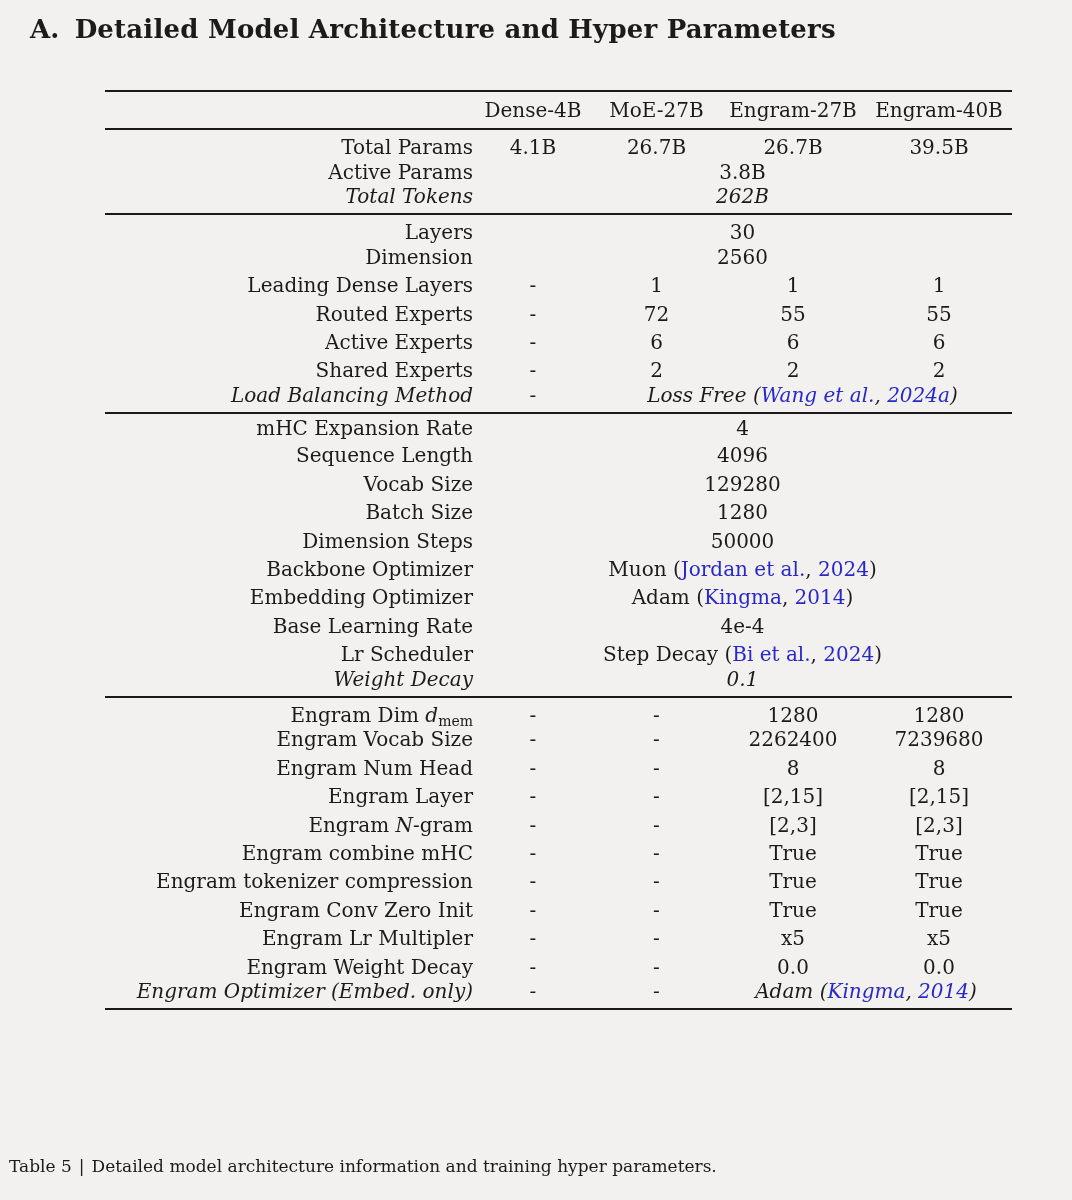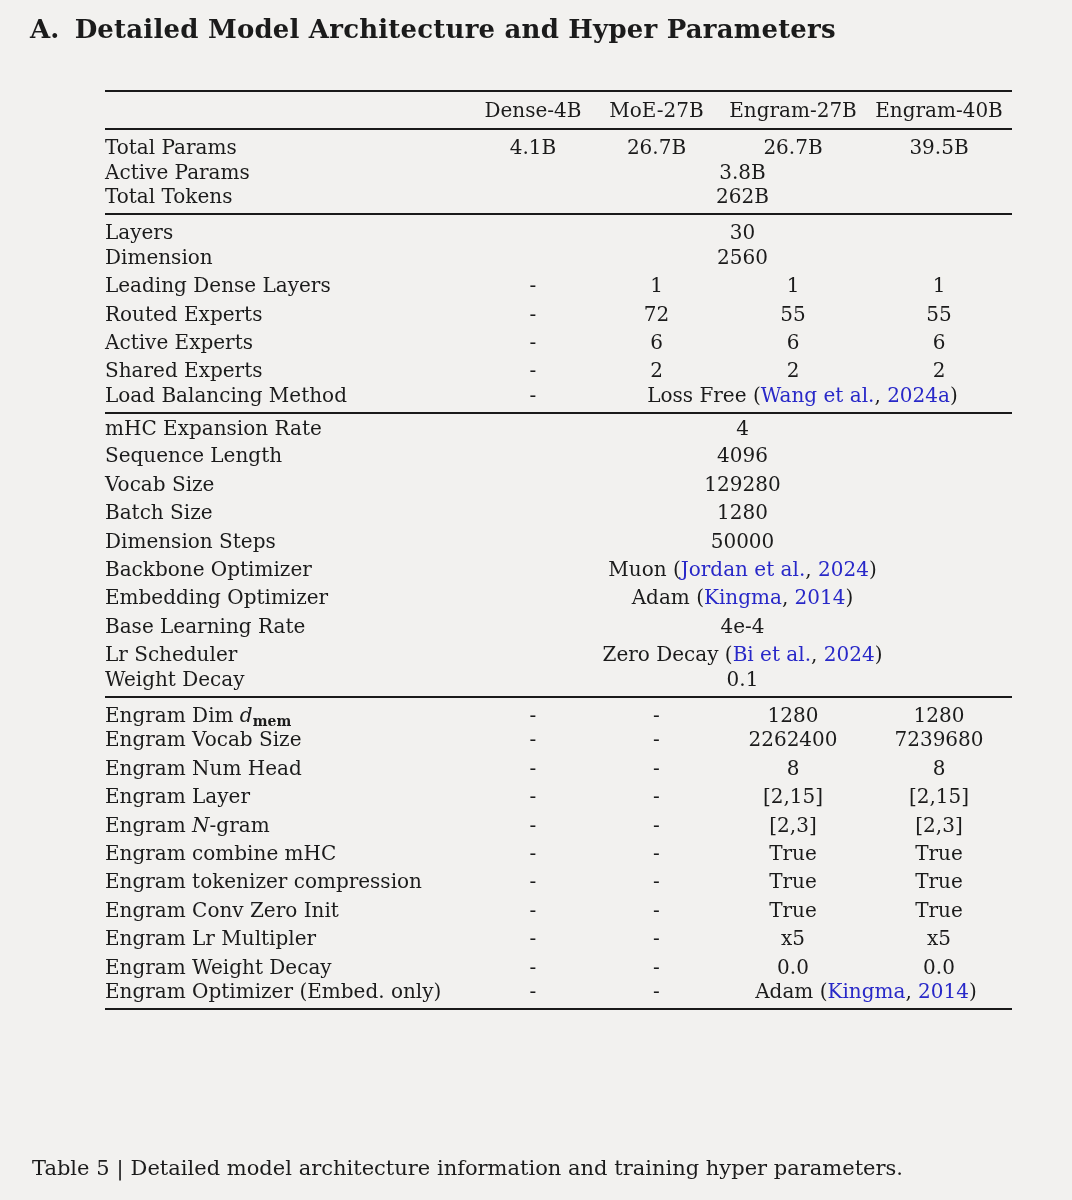--- a/index.html
+++ b/index.html
@@ -52,40 +52,39 @@
   .arch-table tbody { border-bottom: 2px solid var(--rule); }
   .arch-table tbody:last-of-type { border-bottom: 2.5px solid var(--rule); }
   .arch-table td {
     height: 28.4px;
     padding: 0;
     vertical-align: middle;
     white-space: nowrap;
     line-height: 1;
   }
   .arch-table tr.first-row td { padding-top: 7px; }
-  .arch-table tr.last-row td { padding-bottom: 7px; }
-  .arch-table td.label { text-align: left; }
+  .arch-table tr.last-row td { padding-bottom: 7px; font-style: italic; }
+  .arch-table td.label { text-align: right; }
   .arch-table td.val { text-align: center; }
   .arch-table sub {
     font-size: 70%;
     vertical-align: baseline;
     position: relative;
     top: 0.25em;
-    font-weight: bold;
   }
   .it { font-style: italic; }
   a.cite {
     color: var(--link);
     text-decoration: none;
     cursor: pointer;
   }
   .caption {
     position: absolute;
-    left: 32px; top: 1156px;
-    font-size: 21px;
+    left: 9px; top: 1156px;
+    font-size: 17px;
     white-space: nowrap;
   }
   .caption .sep { margin: 0 7px; }
 </style>
 </head>
 <body>
 
 <div class="page">
 
   <div class="heading">
@@ -197,21 +196,21 @@
         <tr>
           <td class="label"><span>Embedding Optimizer</span></td>
           <td class="val" colspan="4"><span>Adam (</span><a class="cite">Kingma</a><span>, </span><a class="cite">2014</a><span>)</span></td>
         </tr>
         <tr>
           <td class="label"><span>Base Learning Rate</span></td>
           <td class="val" colspan="4"><span>4e-4</span></td>
         </tr>
         <tr>
           <td class="label"><span>Lr Scheduler</span></td>
-          <td class="val" colspan="4"><span>Zero Decay (</span><a class="cite">Bi et al.</a><span>, </span><a class="cite">2024</a><span>)</span></td>
+          <td class="val" colspan="4"><span>Step Decay (</span><a class="cite">Bi et al.</a><span>, </span><a class="cite">2024</a><span>)</span></td>
         </tr>
         <tr class="last-row">
           <td class="label"><span>Weight Decay</span></td>
           <td class="val" colspan="4"><span>0.1</span></td>
         </tr>
       </tbody>
       <tbody>
         <tr class="first-row">
           <td class="label"><span>Engram Dim </span><span class="it">d</span><sub>mem</sub></td>
           <td class="val">-</td>

